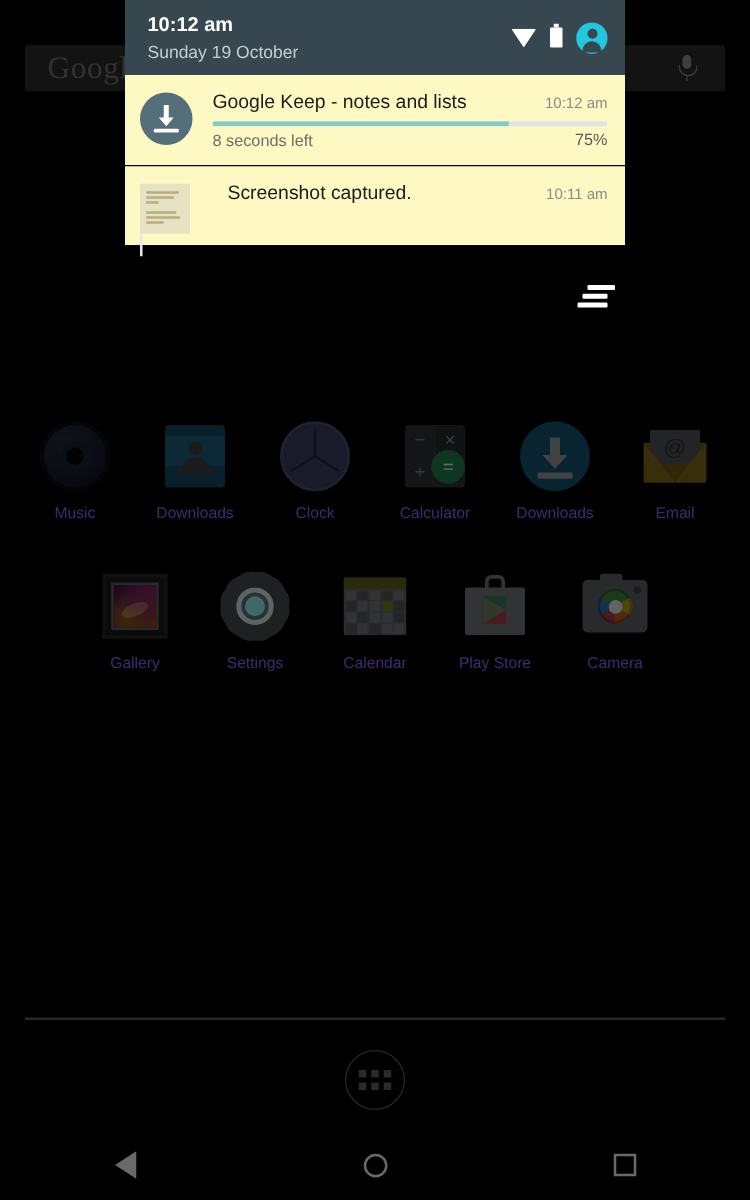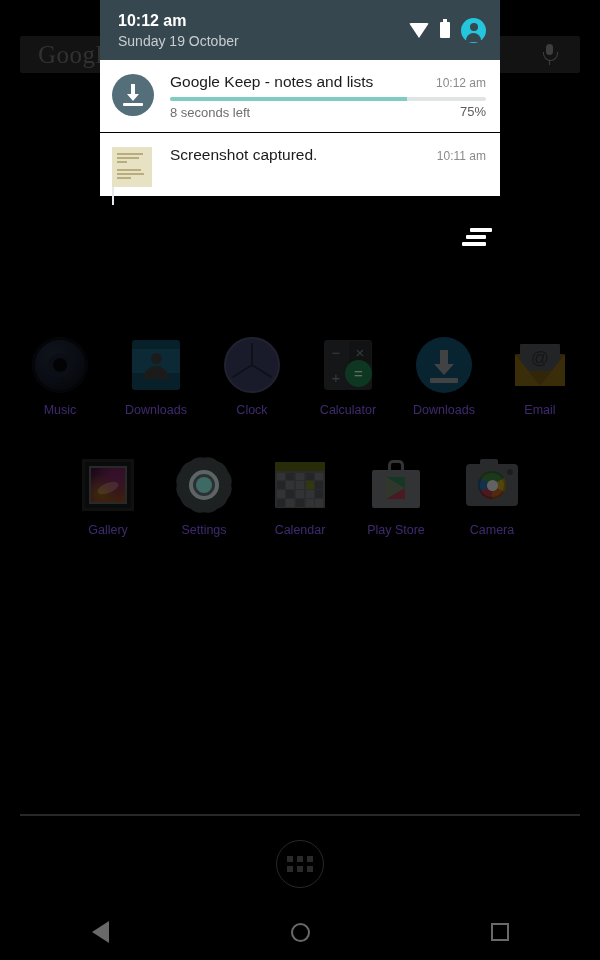--- a/index.html
+++ b/index.html
@@ -356,29 +356,29 @@
   .avatar .ahead {
     position: absolute; left: 50%; top: 5px; width: 8px; height: 8px; margin-left: -4px;
     border-radius: 50%; background: #37474f;
   }
   .avatar .abody {
     position: absolute; left: 50%; top: 15px; width: 15px; height: 9px; margin-left: -7.5px;
     border-radius: 8px 8px 0 0; background: #37474f;
   }
 
   .notif {
-    background: #ffffff;
+    background: #fef9c3;
     display: flex;
     padding: 12px 14px 12px 12px;
     box-sizing: border-box;
     position: relative;
   }
   .notif + .notif { border-top: 1px solid #000; }
   #notif-download { height: 72px; }
-  #notif-screenshot { height: 64px; }
+  #notif-screenshot { height: 64px; gap: 12px; }
 
   .notif .thumb { width: 44px; flex: 0 0 44px; position: relative; }
   .notif .content { flex: 1; min-width: 0; padding-left: 14px; }
   .notif .titleline { display: flex; align-items: baseline; }
   .notif .title {
     font-size: 15.5px; color: #1b1b1b; line-height: 19px;
     white-space: nowrap; overflow: hidden; text-overflow: ellipsis;
   }
   .notif .when { margin-left: auto; padding-left: 10px; font-size: 12px; color: #8a8a8a; white-space: nowrap; }
   .notif .subline { display: flex; align-items: flex-start; margin-top: 3px; }

